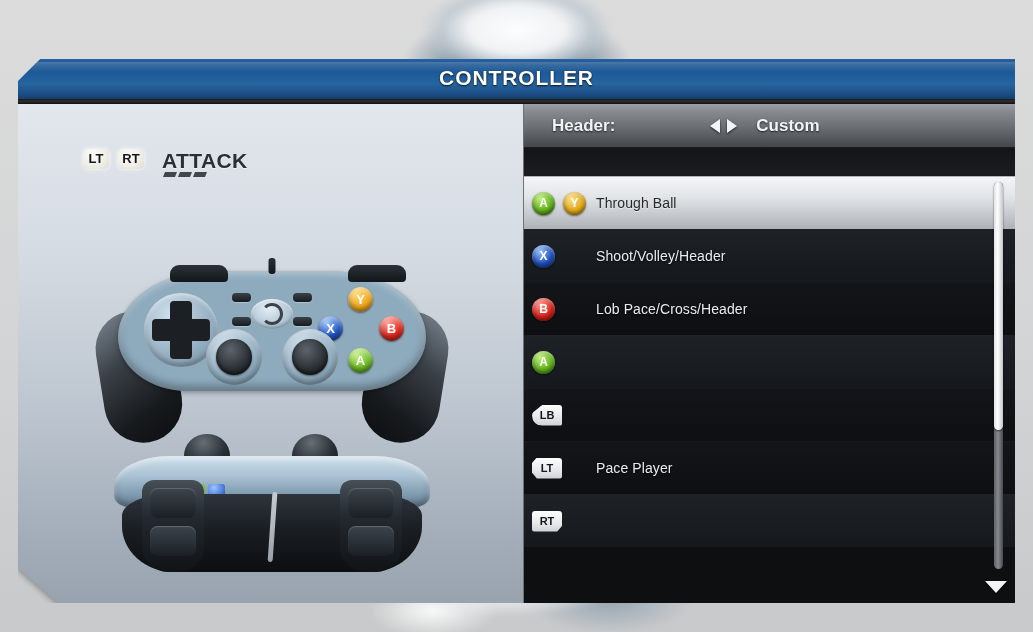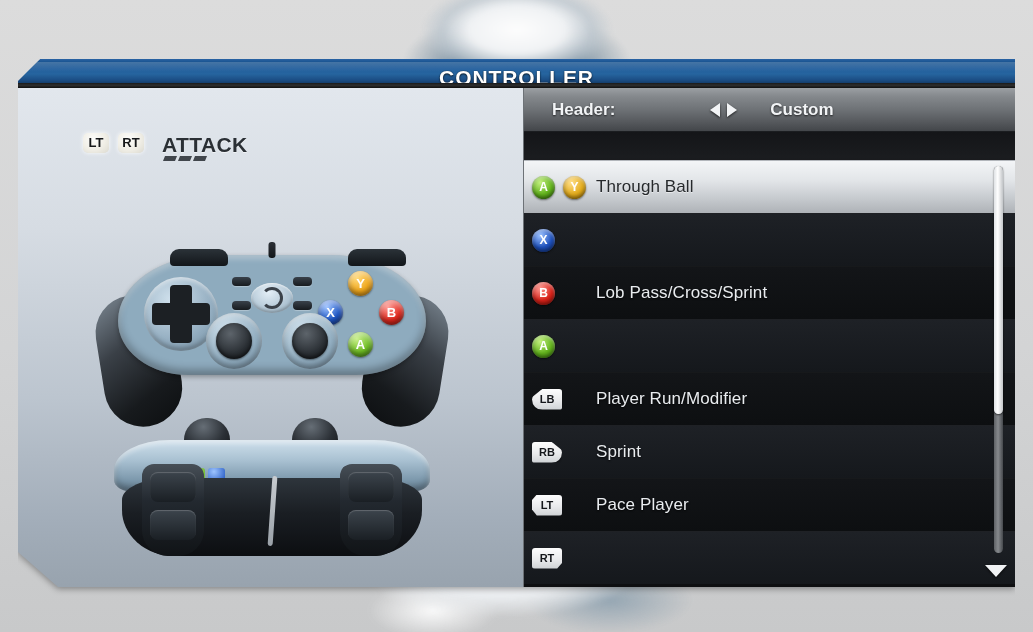--- a/index.html
+++ b/index.html
@@ -34,21 +34,21 @@
   
   #dialog {
     position:absolute; left:18px; top:59px; width:997px; height:544px;
     -webkit-clip-path:polygon(22px 0,100% 0,100% 100%,22px 100%,0 522px,0 22px);
     clip-path:polygon(22px 0,100% 0,100% 100%,22px 100%,0 522px,0 22px);
     filter:drop-shadow(0 2px 3px rgba(0,0,0,.35));
   }
 
   
   #titlebar {
-    position:relative; height:24px;
+    position:relative; height:40px;
     background:
       linear-gradient(180deg,#2a63a4 0%,#18538f 14%,#1f5c9b 40%,#26659f 62%,#1b4d84 88%,#143e6c 100%);
     -webkit-clip-path:polygon(22px 0,100% 0,100% 100%,0 100%,0 20px);
     clip-path:polygon(22px 0,100% 0,100% 100%,0 100%,0 20px);
   }
   #titlebar::after{
     content:""; position:absolute; left:0; right:0; top:3px; height:10px;
     background:linear-gradient(180deg,rgba(255,255,255,.20),rgba(255,255,255,0));
     pointer-events:none;
   }
@@ -191,38 +191,38 @@
     border-bottom:1px solid #1b1d20;
     display:flex; align-items:center;
   }
   #preset-label { margin-left:28px; font-size:17px; font-weight:bold; color:#f2f4f6;
     text-shadow:0 1px 2px rgba(0,0,0,.7); }
   #preset-arrows { margin-left:95px; display:flex; align-items:center; gap:7px; }
   .tri { width:0; height:0; border-top:7px solid transparent; border-bottom:7px solid transparent;
     filter:drop-shadow(0 1px 1px rgba(0,0,0,.7)); }
   .tri.left { border-right:10px solid #f2f4f6; }
   .tri.right { border-left:10px solid #f2f4f6; }
-  #preset-value { margin-left:33px; font-size:17px; font-weight:bold; color:#f2f4f6;
+  #preset-value { margin-left:19px; font-size:17px; font-weight:bold; color:#f2f4f6;
     text-shadow:0 1px 2px rgba(0,0,0,.7); }
 
   #gap-strip { height:28px; background:linear-gradient(180deg,#141518 0%,#1b1d20 100%); }
 
   #binding-list { position:relative; }
   .row { position:relative; height:53px; display:flex; align-items:center;
     border-top:1px solid rgba(255,255,255,.045); }
   .row.dark  { background:linear-gradient(180deg,#131518 0%,#0d0f11 100%); }
   .row.light { background:linear-gradient(180deg,#1e2126 0%,#15181c 100%); }
   .row.selected {
     background:linear-gradient(180deg,#f3f5f7 0%,#e2e5e8 38%,#c6cace 72%,#aeb2b7 100%);
     margin-left:-6px; padding-left:6px; width:calc(100% + 6px);
     box-shadow:0 1px 2px rgba(0,0,0,.5);
   }
   .icons { width:72px; flex:none; display:flex; align-items:center; gap:8px; padding-left:8px; }
   .row.selected .icons { padding-left:8px; }
-  .row .label { font-size:17px; color:#e9ecef; letter-spacing:.1px;
+  .row .label { font-size:14px; color:#e9ecef; letter-spacing:.1px;
     text-shadow:0 1px 2px rgba(0,0,0,.8); }
   .row.selected .label { color:#26292c; text-shadow:0 1px 0 rgba(255,255,255,.5); }
 
   
   .bi { width:23px; height:23px; border-radius:50%; flex:none;
     font-size:12px; font-weight:bold; line-height:23px; text-align:center; color:#fff;
     box-shadow:inset 0 -2px 4px rgba(0,0,0,.45), inset 0 2px 3px rgba(255,255,255,.45), 0 1px 2px rgba(0,0,0,.5); }
   .bi-a { background:radial-gradient(circle at 36% 28%,#c3ef7f,#63b41d 55%,#34700b 100%); }
   .bi-y { background:radial-gradient(circle at 36% 28%,#ffdf8a,#e3ab1b 55%,#9c7107 100%); }
   .bi-x { background:radial-gradient(circle at 36% 28%,#9cc2ff,#1e51bd 55%,#0c2c77 100%); }
@@ -355,43 +355,37 @@
             <div class="icons">
               <span class="bi bi-a">A</span>
               <span class="bi bi-y">Y</span>
             </div>
             <div class="label">Through Ball</div>
           </div>
           <div class="row light">
             <div class="icons">
               <span class="bi bi-x">X</span>
             </div>
+            <div class="label">Shoot/Volley/Header</div>
           </div>
           <div class="row dark">
             <div class="icons">
               <span class="bi bi-b">B</span>
             </div>
-            <div class="label">Lob Pass/Cross/Sprint</div>
+            <div class="label">Lob Pace/Cross/Header</div>
           </div>
           <div class="row light">
             <div class="icons">
               <span class="bi bi-a">A</span>
             </div>
           </div>
           <div class="row dark">
             <div class="icons">
               <span class="bt bt-lb">LB</span>
             </div>
-            <div class="label">Player Run/Modifier</div>
-          </div>
-          <div class="row light">
-            <div class="icons">
-              <span class="bt bt-rb">RB</span>
-            </div>
-            <div class="label">Sprint</div>
           </div>
           <div class="row dark">
             <div class="icons">
               <span class="bt bt-lt">LT</span>
             </div>
             <div class="label">Pace Player</div>
           </div>
           <div class="row light">
             <div class="icons">
               <span class="bt bt-rt">RT</span>

